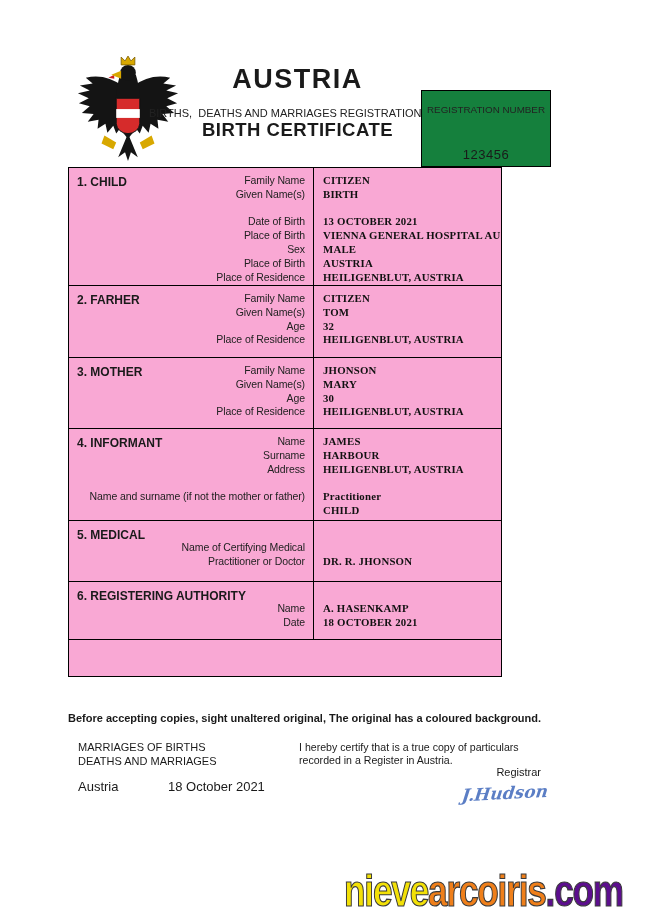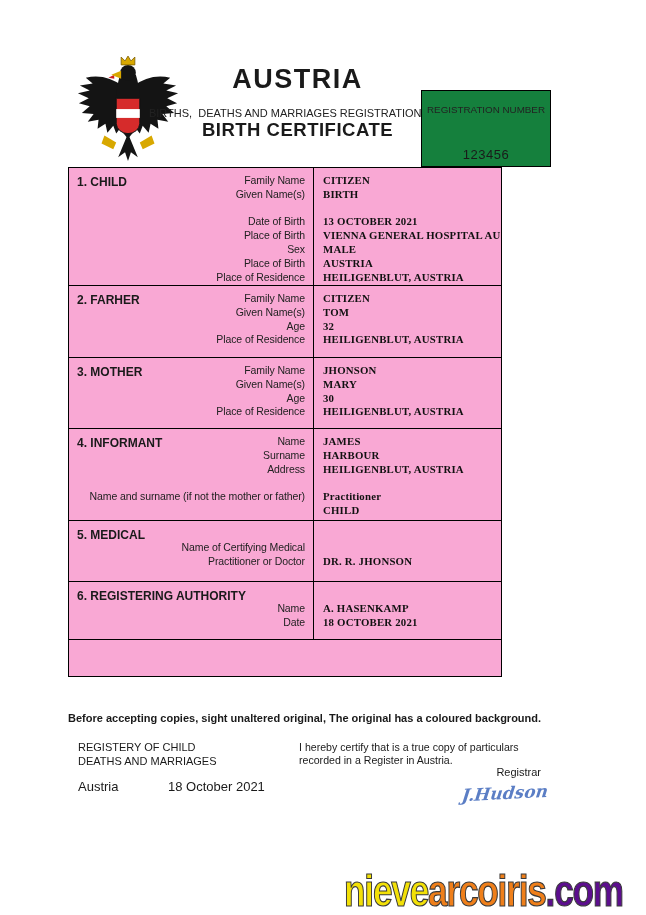--- a/index.html
+++ b/index.html
@@ -209,21 +209,21 @@
 
   <div class="row rh-6">
     <div class="cell-r"></div>
   </div>
 
 </div>
 
 <div class="abs" id="notice">Before accepting copies, sight unaltered original, The original has a coloured background.</div>
 
 <div class="abs" id="registry">
-  <div>REGISTERY OF CHILD</div>
+  <div>MARRIAGES OF BIRTHS</div>
   <div>DEATHS AND MARRIAGES</div>
 </div>
 
 <div class="abs" id="issue-country">Austria</div>
 <div class="abs" id="issue-date">18 October 2021</div>
 
 <div class="abs" id="certify">I hereby certify that is a true copy of particulars recorded in a Register in Austria.</div>
 <div class="abs" id="registrar-label">Registrar</div>
 <div class="abs" id="signature" style="color: rgb(91, 126, 197);">J.Hudson</div>
 

